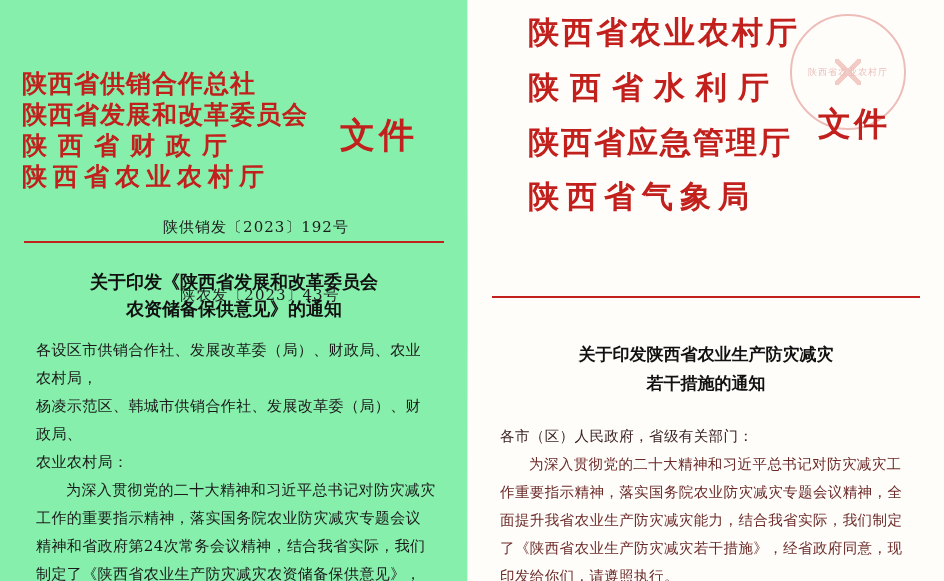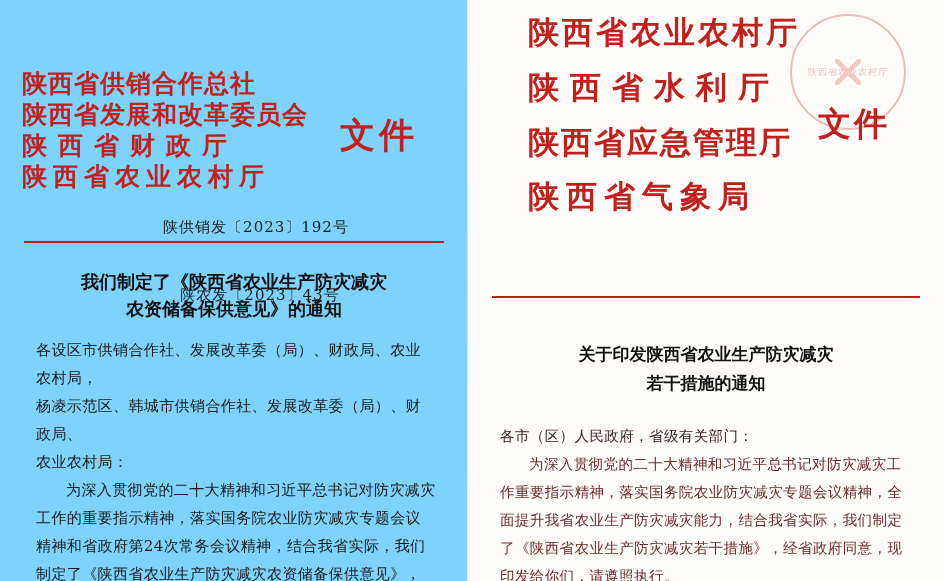--- a/index.html
+++ b/index.html
@@ -20,21 +20,21 @@
   .doc {
     position: absolute;
     top: 0;
     height: 581px;
     background: #fffdfb;
     overflow: hidden;
   }
   .doc-left {
     left: 0;
     width: 468px;
-    background: #7dd3fc;
+    background: #86efac;
   }
   .doc-right {
     left: 468px;
     width: 476px;
     background: #fffdfa;
   }
 
   .divider {
     position: absolute;
     left: 467px;
@@ -214,21 +214,21 @@
     <div class="agency-block l-ag l-ag2">陕西省发展和改革委员会</div>
     <div class="agency-block l-ag l-ag3">陕西省财政厅</div>
     <div class="agency-block l-ag l-ag4">陕西省农业农村厅</div>
 
     <div class="l-wenjian">文件</div>
 
     <div class="doc-number l-num">陕供销发〔2023〕192号</div>
     <div class="red-rule l-rule"></div>
 
     <div class="doc-title l-title">
-      <p>我们制定了《陕西省农业生产防灾减灾</p>
+      <p>关于印发《陕西省发展和改革委员会</p>
       <p>农资储备保供意见》的通知</p>
     </div>
 
     <div class="body-text l-body">
       <p>各设区市供销合作社、发展改革委（局）、财政局、农业农村局，</p>
       <p>杨凌示范区、韩城市供销合作社、发展改革委（局）、财政局、</p>
       <p>农业农村局：</p>
       <p class="indent">为深入贯彻党的二十大精神和习近平总书记对防灾减灾工作的重要指示精神，落实国务院农业防灾减灾专题会议精神和省政府第24次常务会议精神，结合我省实际，我们制定了《陕西省农业生产防灾减灾农资储备保供意见》，经省政府同意，现印发给你们，请遵照执行。</p>
     </div>
   </div>

